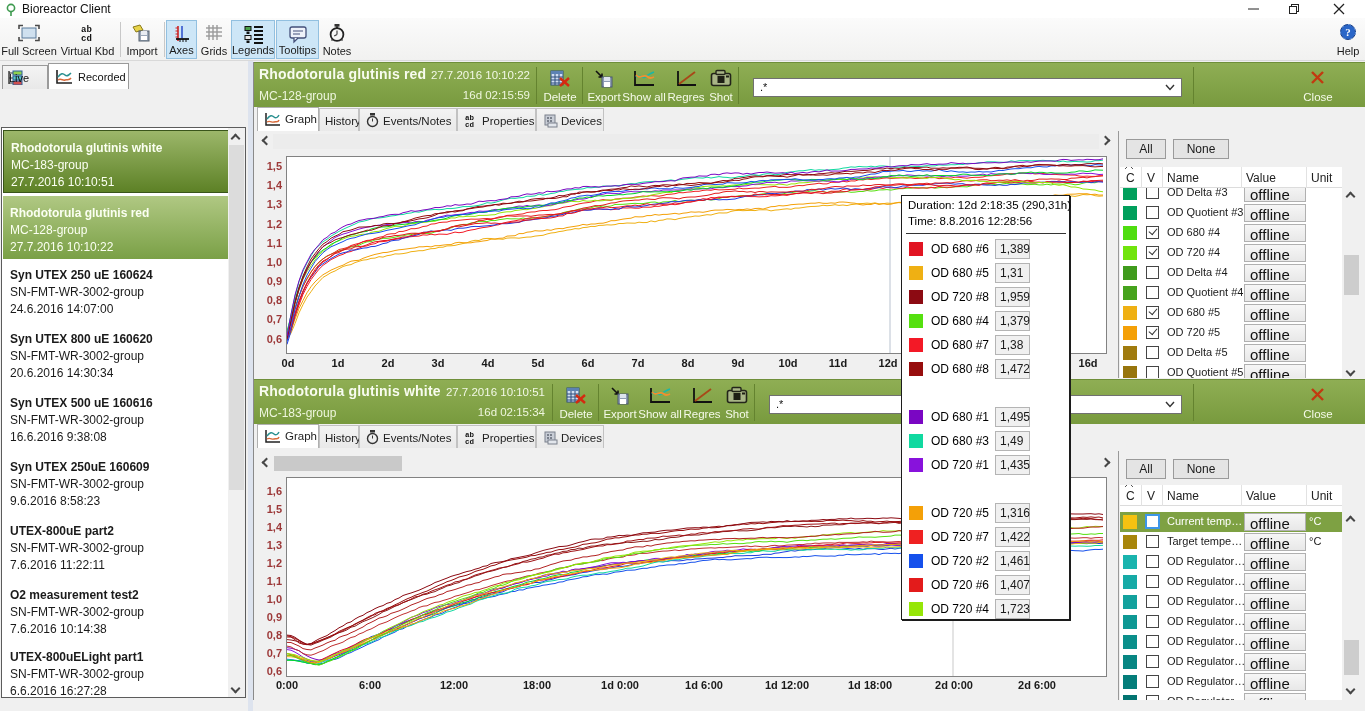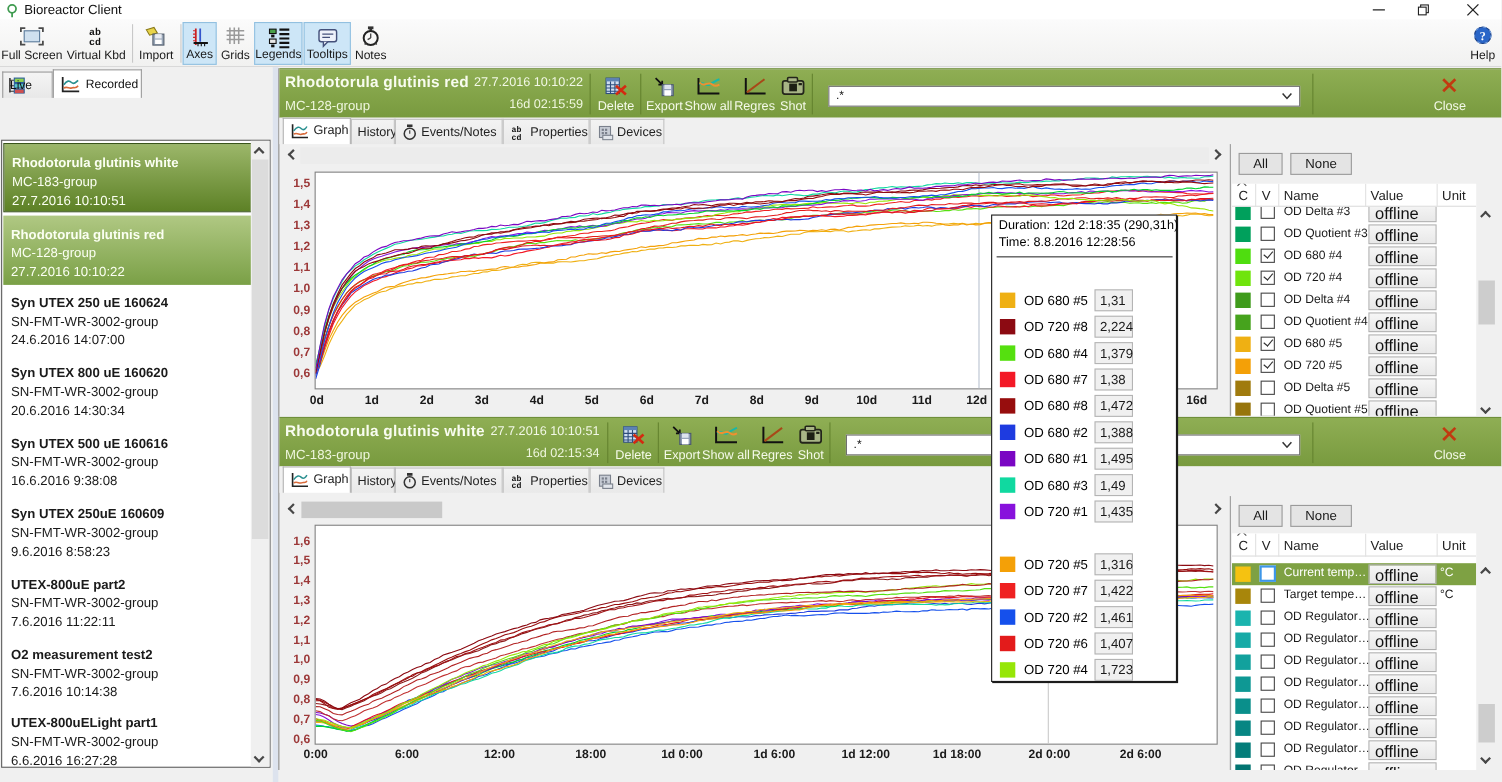--- a/index.html
+++ b/index.html
@@ -795,50 +795,50 @@
 <text x="451" y="218" text-anchor="middle" font-size="11" font-weight="bold" fill="#1a1a1a" font-family="Liberation Sans, sans-serif">1d 6:00</text>
 <text x="534" y="218" text-anchor="middle" font-size="11" font-weight="bold" fill="#1a1a1a" font-family="Liberation Sans, sans-serif">1d 12:00</text>
 <text x="617" y="218" text-anchor="middle" font-size="11" font-weight="bold" fill="#1a1a1a" font-family="Liberation Sans, sans-serif">1d 18:00</text>
 <text x="701" y="218" text-anchor="middle" font-size="11" font-weight="bold" fill="#1a1a1a" font-family="Liberation Sans, sans-serif">2d 0:00</text>
 <text x="784" y="218" text-anchor="middle" font-size="11" font-weight="bold" fill="#1a1a1a" font-family="Liberation Sans, sans-serif">2d 6:00</text>
 </svg>
     <div class="abs" id="tooltip">
 <div class="hd" style="top:3px">Duration: 12d 2:18:35 (290,31h)</div>
 <div class="hd" style="top:19px">Time: 8.8.2016 12:28:56</div>
 <div class="sep"></div>
+<div class="trow" style="top:41px">
+        <div class="sw2" style="background:#e11422"></div>
+        <div class="nm" style="">OD 680 #6</div>
+        <div class="vl">1,389</div>
+      </div>
 <div class="trow" style="top:65px">
         <div class="sw2" style="background:#efb013"></div>
         <div class="nm" style="">OD 680 #5</div>
         <div class="vl">1,31</div>
       </div>
 <div class="trow" style="top:89px">
         <div class="sw2" style="background:#8c0a12"></div>
         <div class="nm" style="">OD 720 #8</div>
-        <div class="vl">2,224</div>
+        <div class="vl">1,959</div>
       </div>
 <div class="trow" style="top:113px">
         <div class="sw2" style="background:#55e00f"></div>
         <div class="nm" style="">OD 680 #4</div>
         <div class="vl">1,379</div>
       </div>
 <div class="trow" style="top:137px">
         <div class="sw2" style="background:#f31926"></div>
         <div class="nm" style="">OD 680 #7</div>
         <div class="vl">1,38</div>
       </div>
 <div class="trow" style="top:161px">
         <div class="sw2" style="background:#970d0d"></div>
         <div class="nm" style="">OD 680 #8</div>
         <div class="vl">1,472</div>
       </div>
-<div class="trow" style="top:185px">
-        <div class="sw2" style="background:#1e3be0"></div>
-        <div class="nm" style="">OD 680 #2</div>
-        <div class="vl">1,388</div>
-      </div>
 <div class="trow" style="top:209px">
         <div class="sw2" style="background:#7a06c3"></div>
         <div class="nm" style="">OD 680 #1</div>
         <div class="vl">1,495</div>
       </div>
 <div class="trow" style="top:233px">
         <div class="sw2" style="background:#10d9a0"></div>
         <div class="nm" style="">OD 680 #3</div>
         <div class="vl">1,49</div>
       </div>

